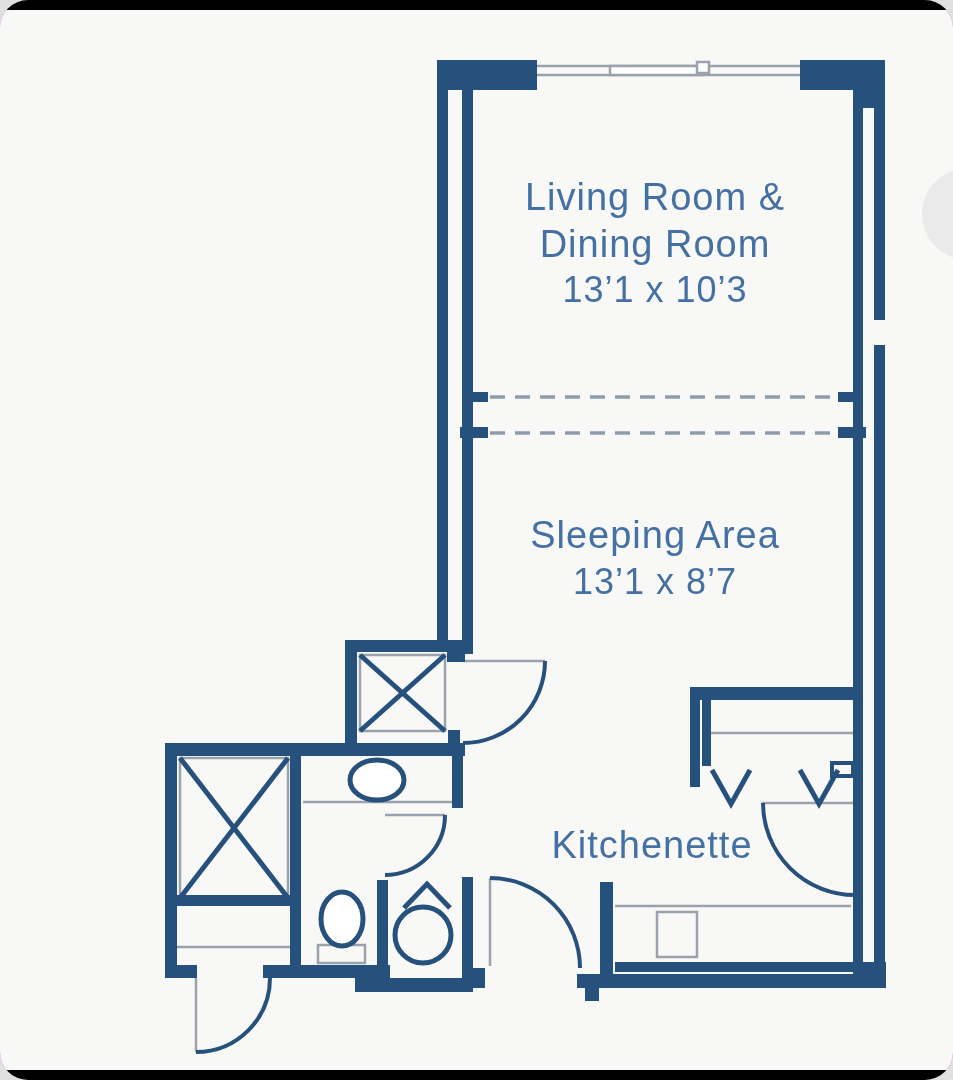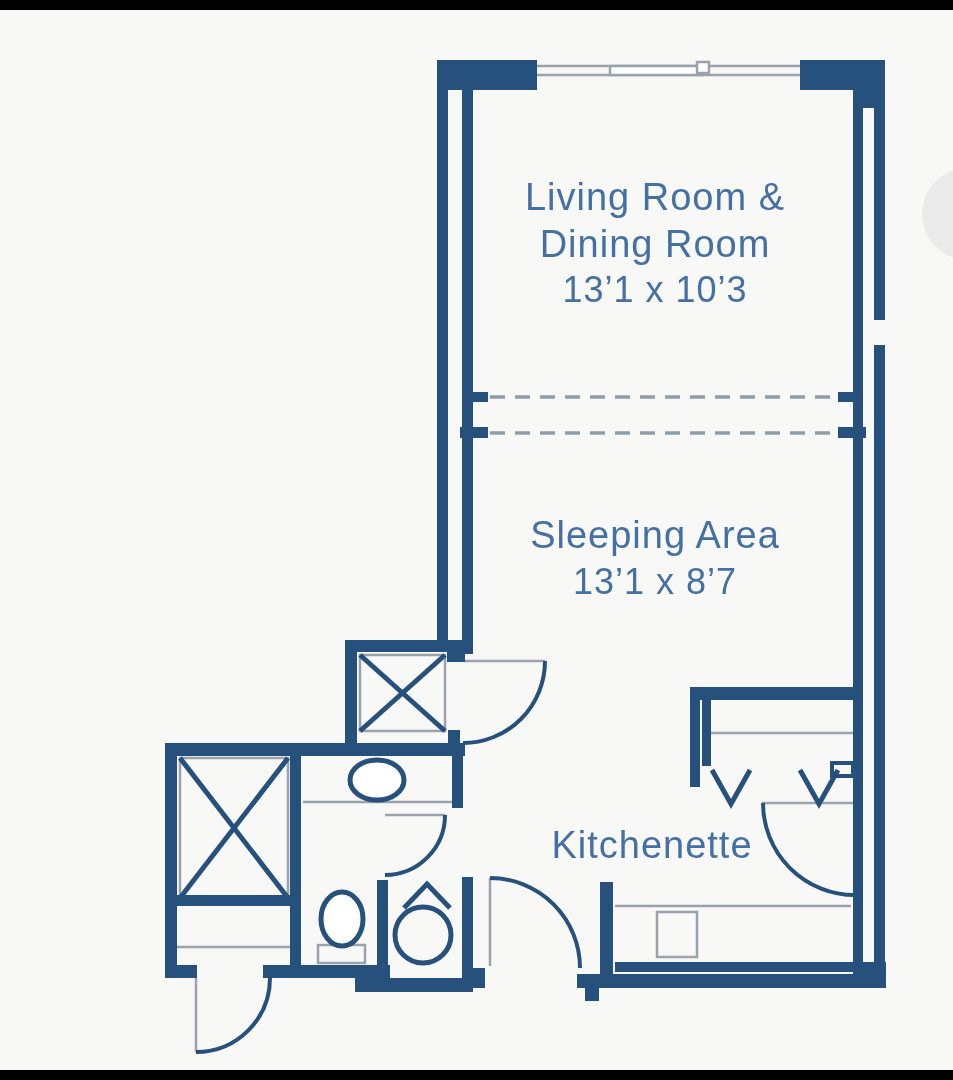--- a/index.html
+++ b/index.html
@@ -1,17 +1,17 @@
 <!DOCTYPE html>
 <html><head>
 <meta charset="utf-8">
 <style>
   html,body{margin:0;padding:0;background:#e0e0e0;}
   #stage{position:relative;width:953px;height:1080px;background:#d946ef;overflow:hidden;
-         font-family:"Liberation Sans", sans-serif;}
+         font-family:"Liberation Sans", sans-serif;border-radius:28px;}
   #stage svg{position:absolute;left:0;top:0;}
   .roomlabel{fill:#4470a3;font-family:"Liberation Sans","DejaVu Sans",sans-serif;
              letter-spacing:1px;}
   .big{font-size:38px;}
   .dim{font-size:36px;}
 </style>
 </head>
 <body>
 
 <div id="stage">

